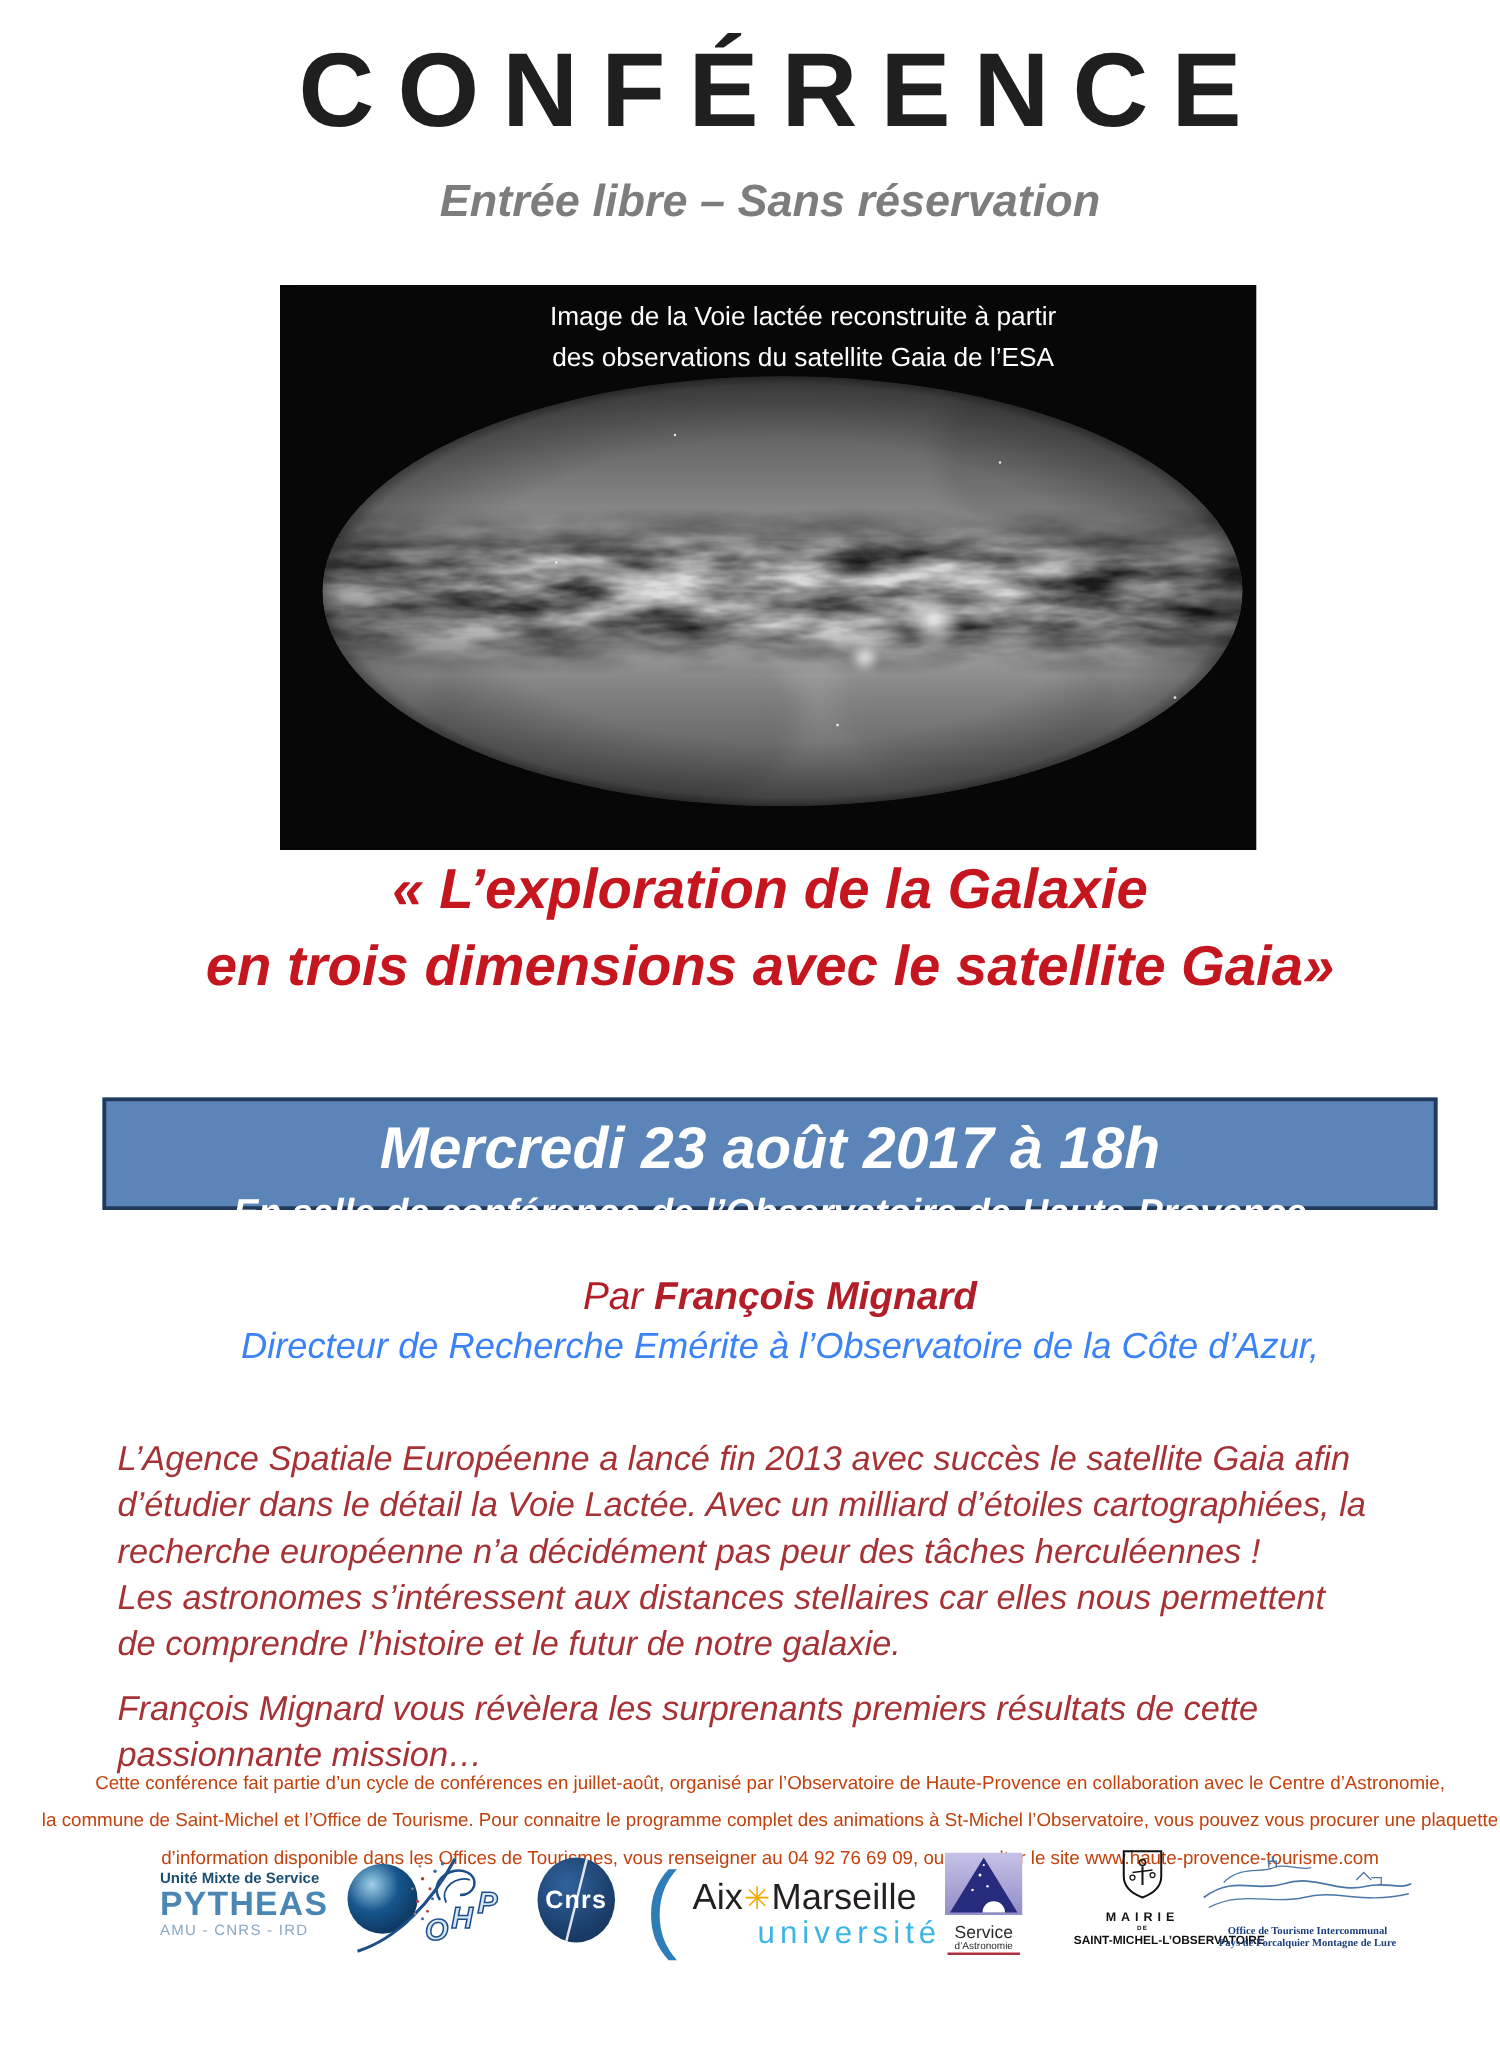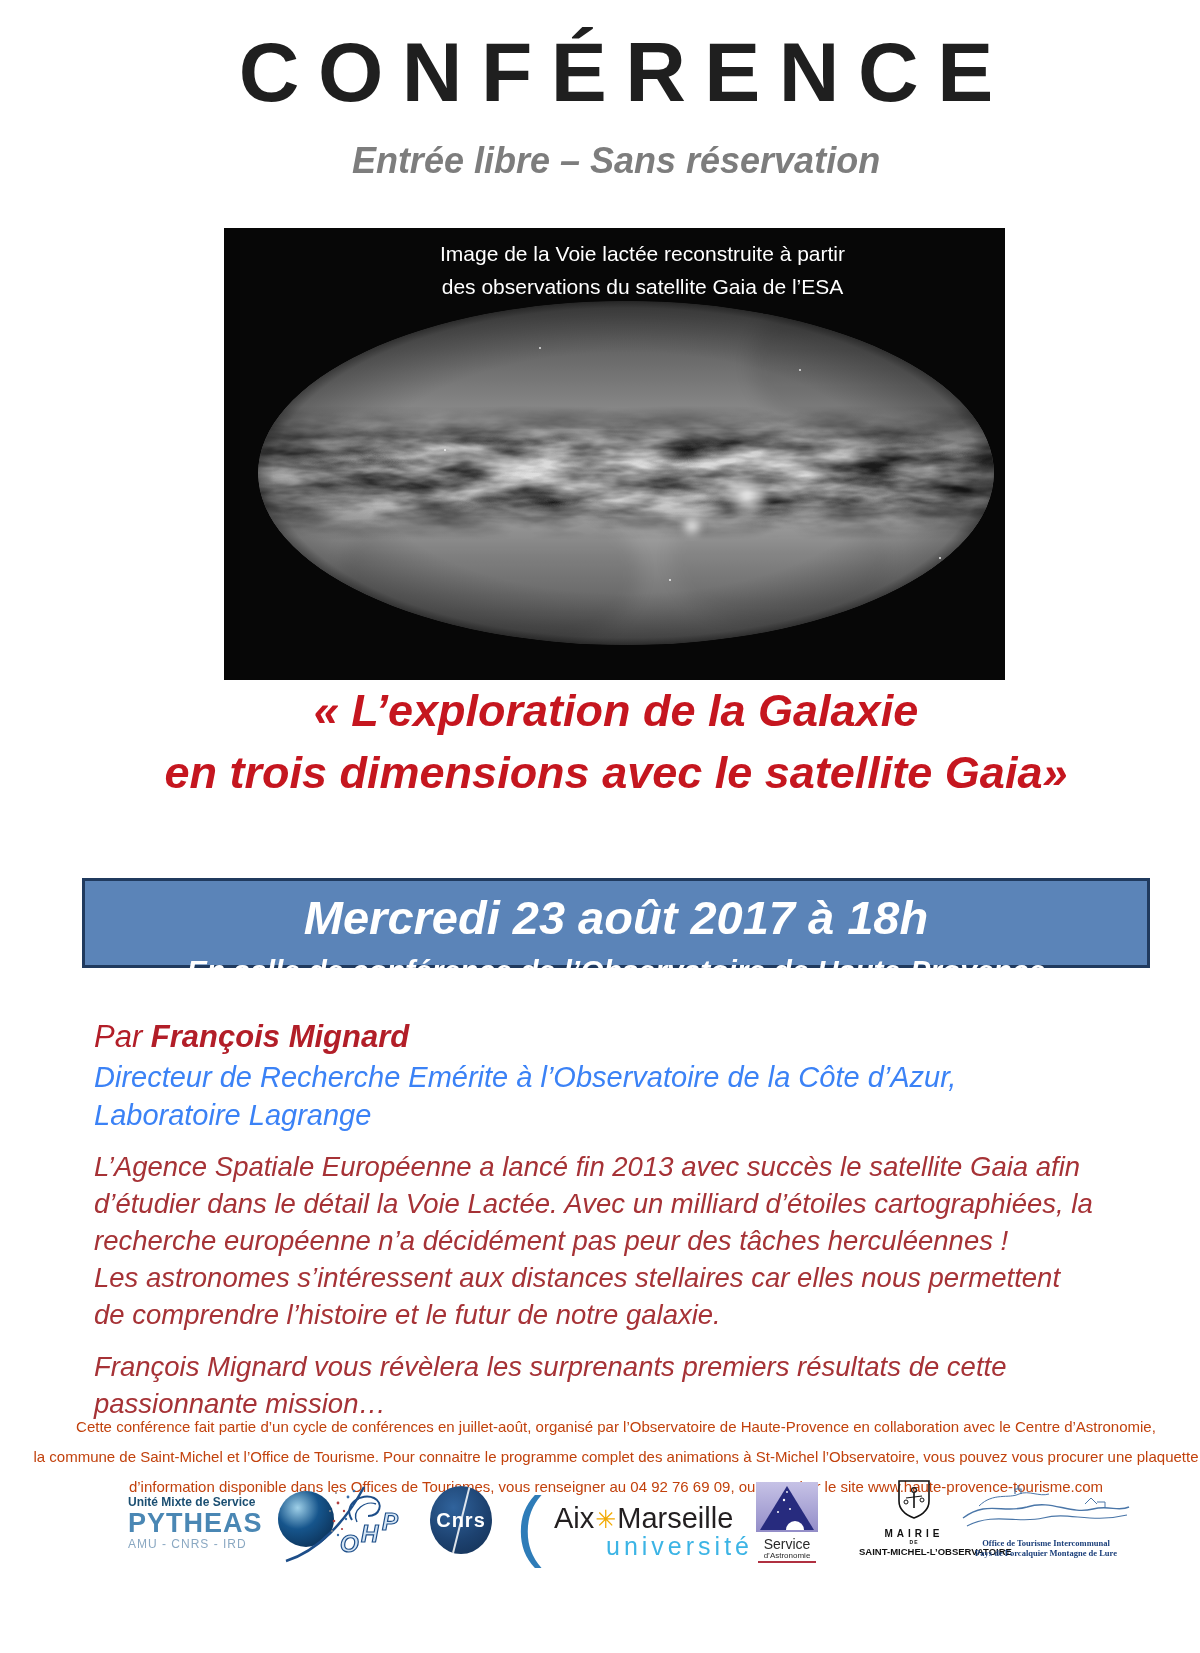--- a/index.html
+++ b/index.html
@@ -23,21 +23,21 @@
     font-size:45px;font-weight:700;font-style:italic;color:#c5161f;line-height:62px;}
 
   
   .banner{position:absolute;left:66px;top:878px;width:1068px;height:90px;box-sizing:border-box;
     background:#5b84b8;border:3px solid #203a5e;text-align:center;color:#ffffff;
     font-style:italic;font-weight:700;}
   .banner-date{font-size:47px;line-height:66px;margin-top:4px;}
   .banner-place{font-size:30px;line-height:40px;}
 
   
-  .speaker{position:absolute;left:78px;top:1016px;width:1060px;}
+  .speaker{position:absolute;left:78px;top:1016px;width:1060px;text-align:center;}
   .speaker-par{font-size:31px;font-style:italic;color:#b21e28;line-height:42px;}
   .speaker-par b{font-weight:700;}
   .speaker-role{font-size:29px;font-style:italic;color:#3b82f6;line-height:38px;}
 
   
   .desc{position:absolute;left:78px;width:1080px;font-size:27.5px;font-style:italic;
     color:#a63236;line-height:37px;white-space:nowrap;}
   .desc-1{top:1148px;}
   .desc-2{top:1348px;}
 
@@ -176,21 +176,20 @@
   </div>
 
   <div class="banner">
     <div class="banner-date">Mercredi 23 août 2017 à 18h</div>
     <div class="banner-place">En salle de conférence de l’Observatoire de Haute-Provence</div>
   </div>
 
   <div class="speaker">
     <div class="speaker-par"><span>Par </span><b>François Mignard</b></div>
     <div class="speaker-role">Directeur de Recherche Emérite à l’Observatoire de la Côte d’Azur,</div>
-    <div class="speaker-role">Laboratoire Lagrange</div>
   </div>
 
   <div class="desc desc-1">
     <div>L’Agence Spatiale Européenne a lancé fin 2013 avec succès le satellite Gaia afin</div>
     <div>d’étudier dans le détail la Voie Lactée. Avec un milliard d’étoiles cartographiées, la</div>
     <div>recherche européenne n’a décidément pas peur des tâches herculéennes !</div>
     <div>Les astronomes s’intéressent aux distances stellaires car elles nous permettent</div>
     <div>de comprendre l’histoire et le futur de notre galaxie.</div>
   </div>
 

